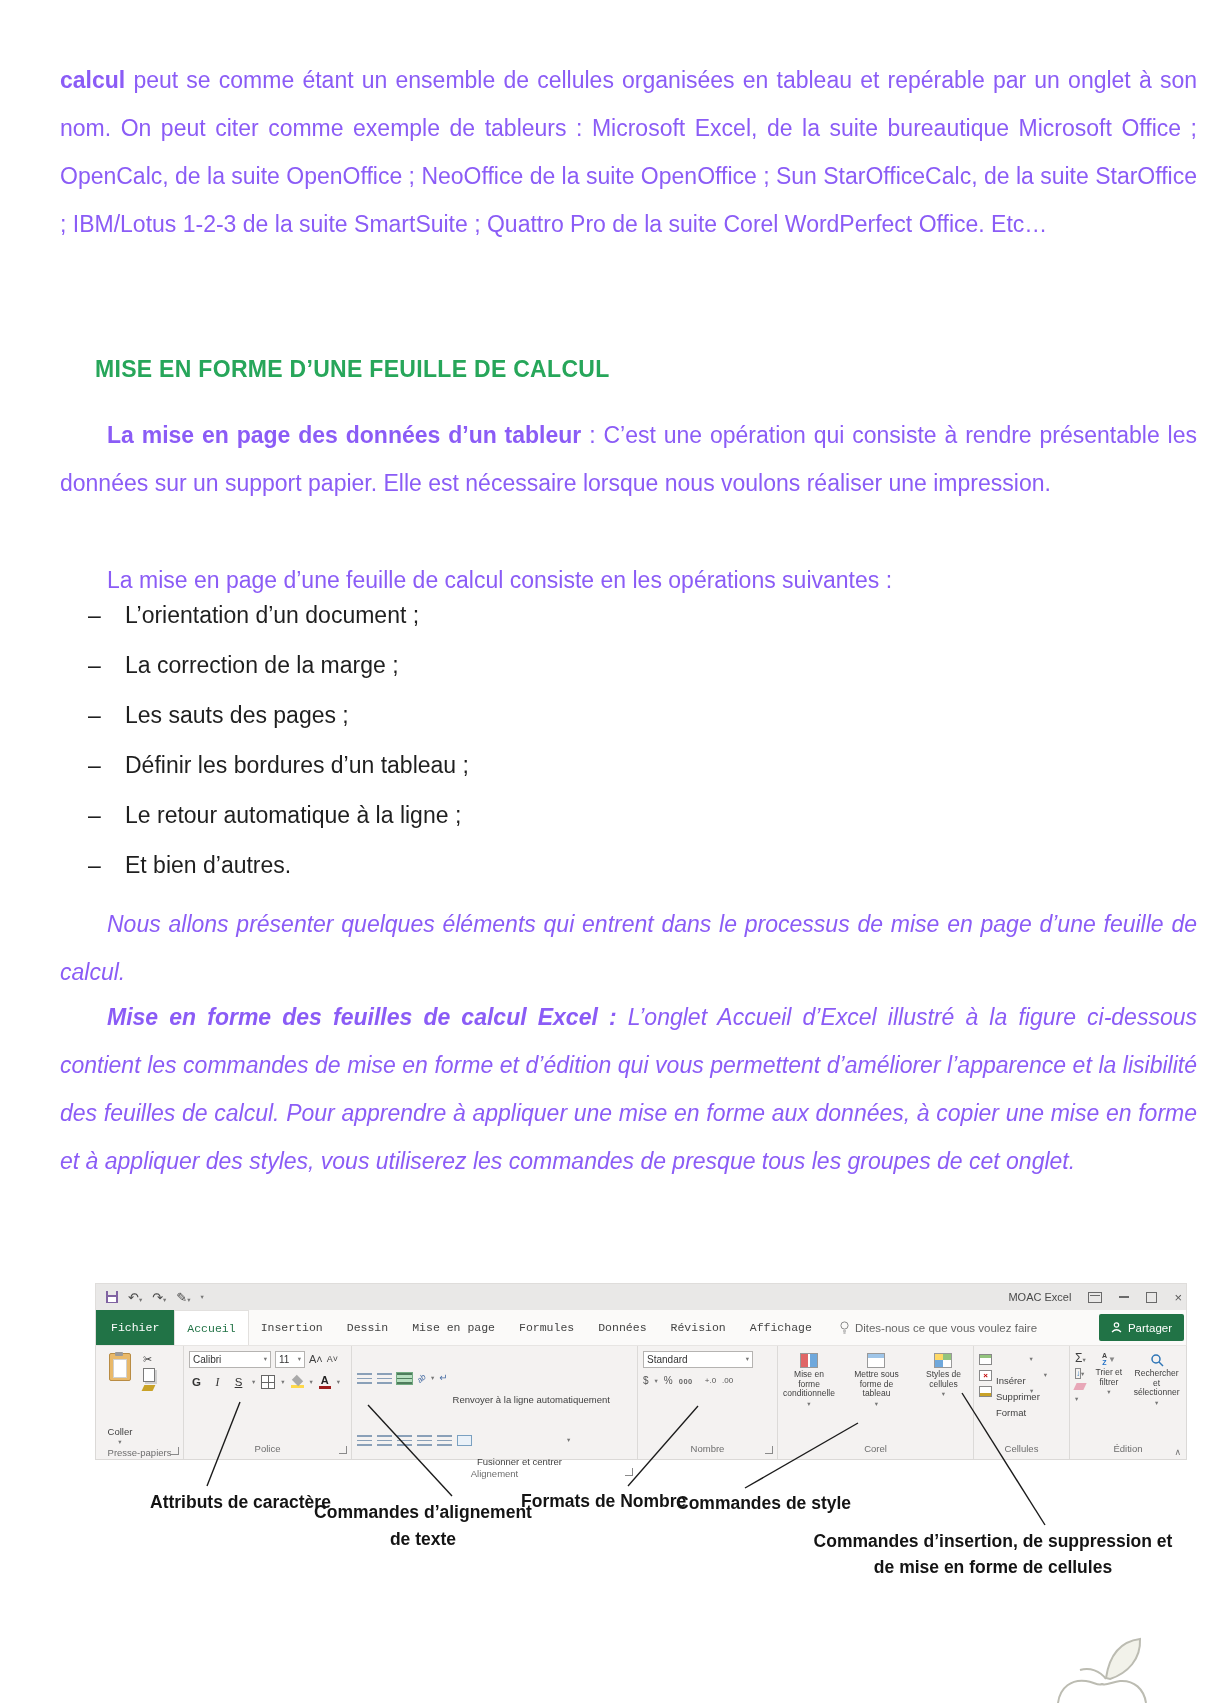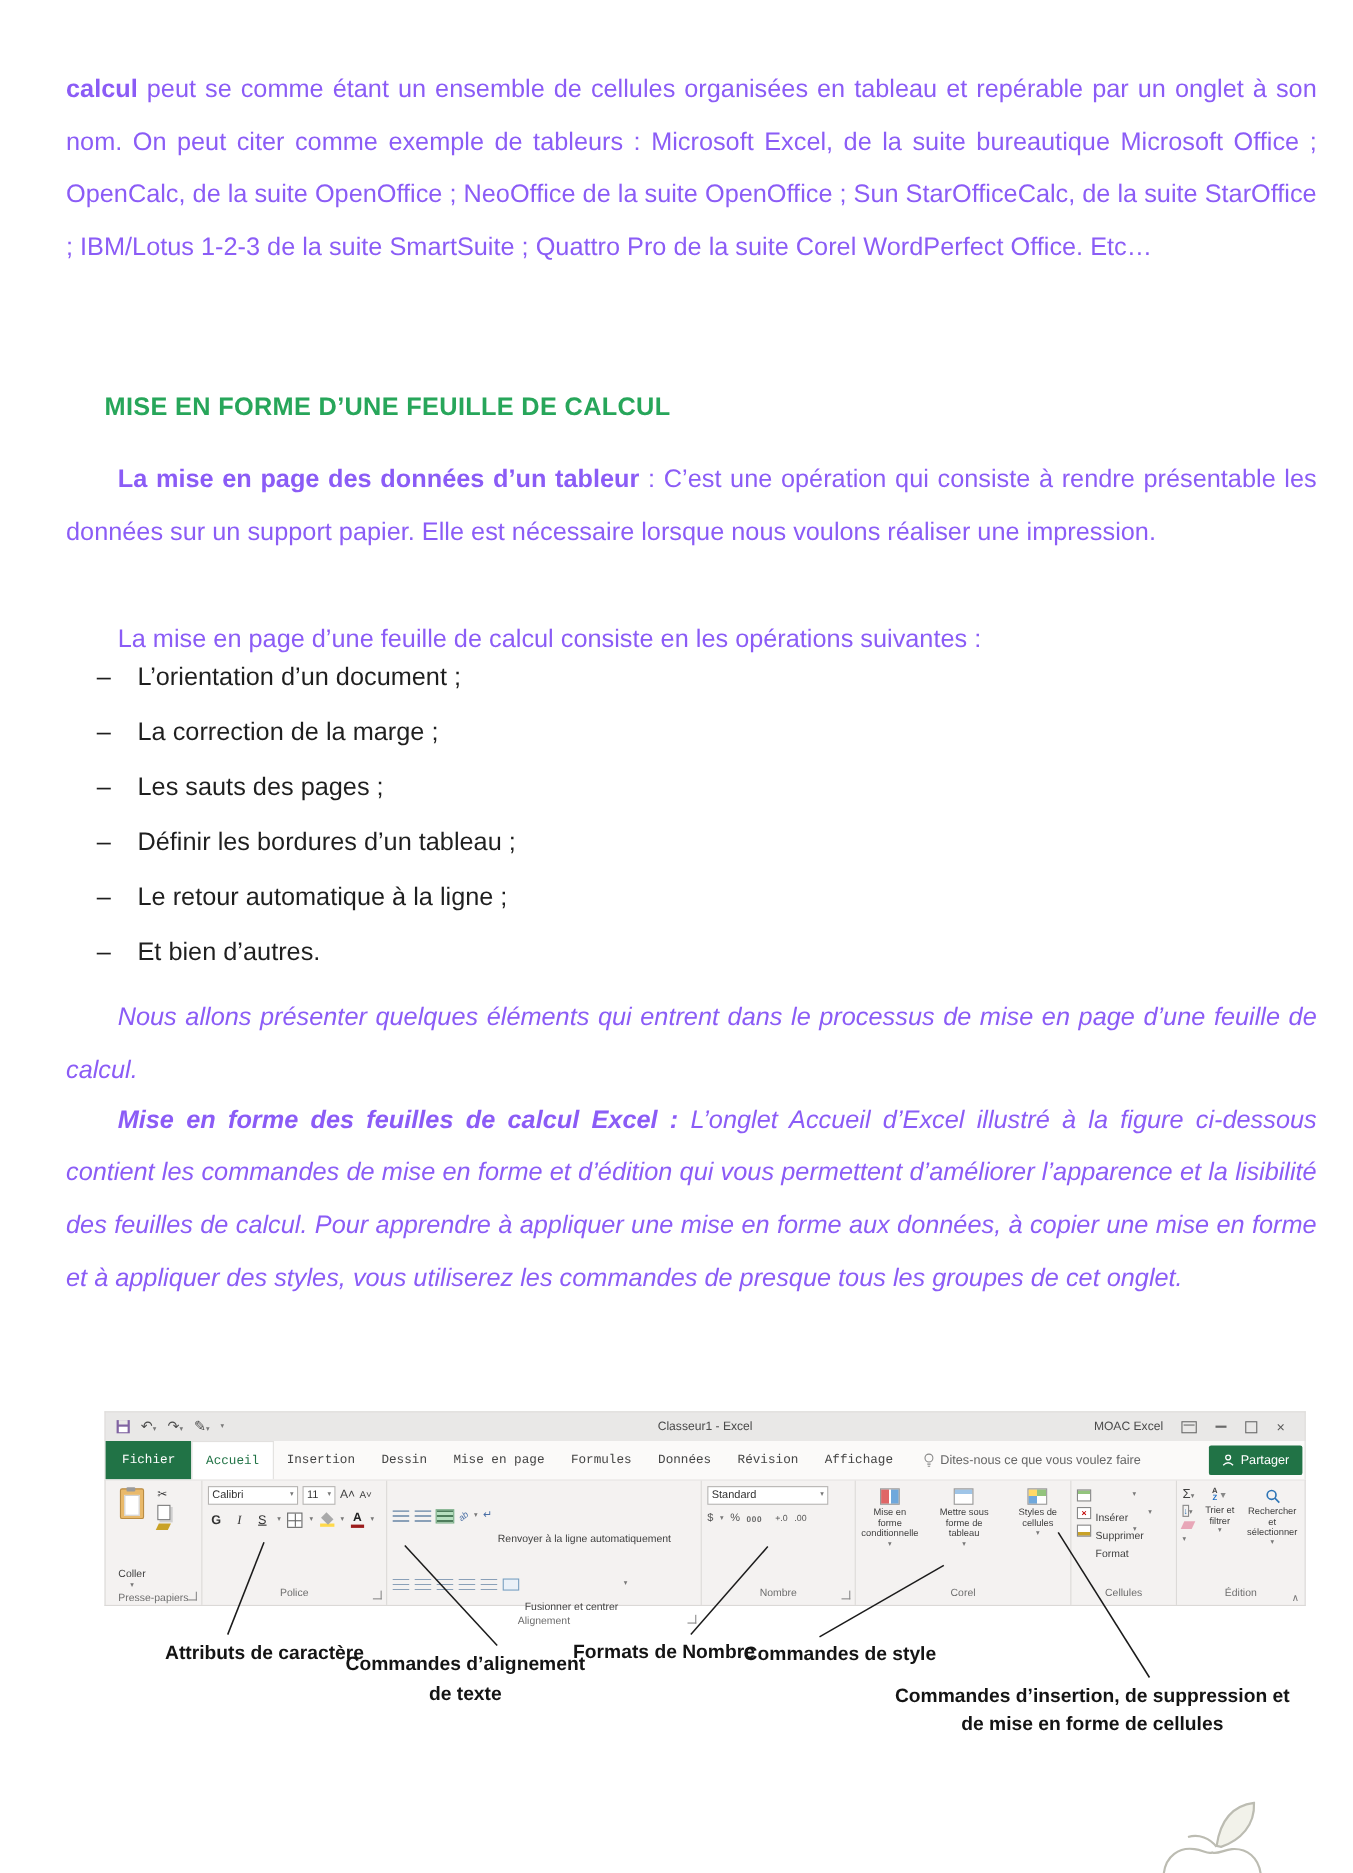--- a/index.html
+++ b/index.html
@@ -27,21 +27,21 @@
   .figure{position:absolute;left:95px;top:1283px;width:1092px;height:177px;font-size:10px;}
   .tb{height:27px;background:#e9e8e7;border:1px solid #dfdddb;border-bottom:none;
       display:flex;align-items:center;position:relative;box-sizing:border-box;}
   .qat{display:flex;align-items:center;gap:10px;padding-left:10px;z-index:1;}
   .qat .g{font-size:13px;color:#4a4a4a;line-height:1;}
   .save-ic{width:12px;height:12px;background:#8063a2;position:relative;display:inline-block;}
   .save-ic::before{content:"";position:absolute;left:2px;top:0;width:8px;height:4px;background:#e9e8e7;}
   .save-ic::after{content:"";position:absolute;left:2px;bottom:1px;width:8px;height:5px;background:#fff;}
   .dd{font-size:6.5px;color:#777;line-height:1;}
   .doc-title{position:absolute;left:0;right:0;text-align:center;font-size:11px;color:#4a4a4a;}
-  .win{margin-left:auto;display:flex;align-items:center;gap:17px;padding-right:18px;
+  .win{margin-left:auto;display:flex;align-items:center;gap:17px;padding-right:4px;
        font-size:11px;color:#4a4a4a;z-index:1;}
   .ribopt-ic{width:12px;height:9px;border:1px solid #6a6a6a;display:inline-block;position:relative;}
   .ribopt-ic::before{content:"";position:absolute;left:1px;right:1px;top:2px;height:1px;background:#6a6a6a;}
   .restore-ic{width:9px;height:9px;border:1px solid #6a6a6a;display:inline-block;}
   .min-ic{width:10px;height:1.5px;background:#6a6a6a;display:inline-block;}
   .close-ic{font-size:13px;color:#5a5a5a;line-height:1;}
 
   .tabrow{height:35px;background:#fbfaf9;border-left:1px solid #dfdddb;border-right:1px solid #dfdddb;
           display:flex;align-items:stretch;box-sizing:border-box;}
   .tab{display:flex;align-items:center;padding:0 12px;font-size:11.5px;color:#444;font-family:Liberation Mono, monospace;}
@@ -166,21 +166,20 @@
 <div class="figure">
 
   <div class="tb">
     <div class="qat">
       <span class="save-ic"></span>
       <span class="g">↶<span class="dd">▾</span></span>
       <span class="g">↷<span class="dd">▾</span></span>
       <span class="g">✎<span class="dd">▾</span></span>
       <span class="dd">▾</span>
     </div>
-    <div class="doc-title">Classeur1 - Excel</div>
     <div class="win">
       <span>MOAC Excel</span>
       <span class="ribopt-ic"></span>
       <span class="min-ic"></span>
       <span class="restore-ic"></span>
       <span class="close-ic">×</span>
     </div>
   </div>
 
   <div class="tabrow">

